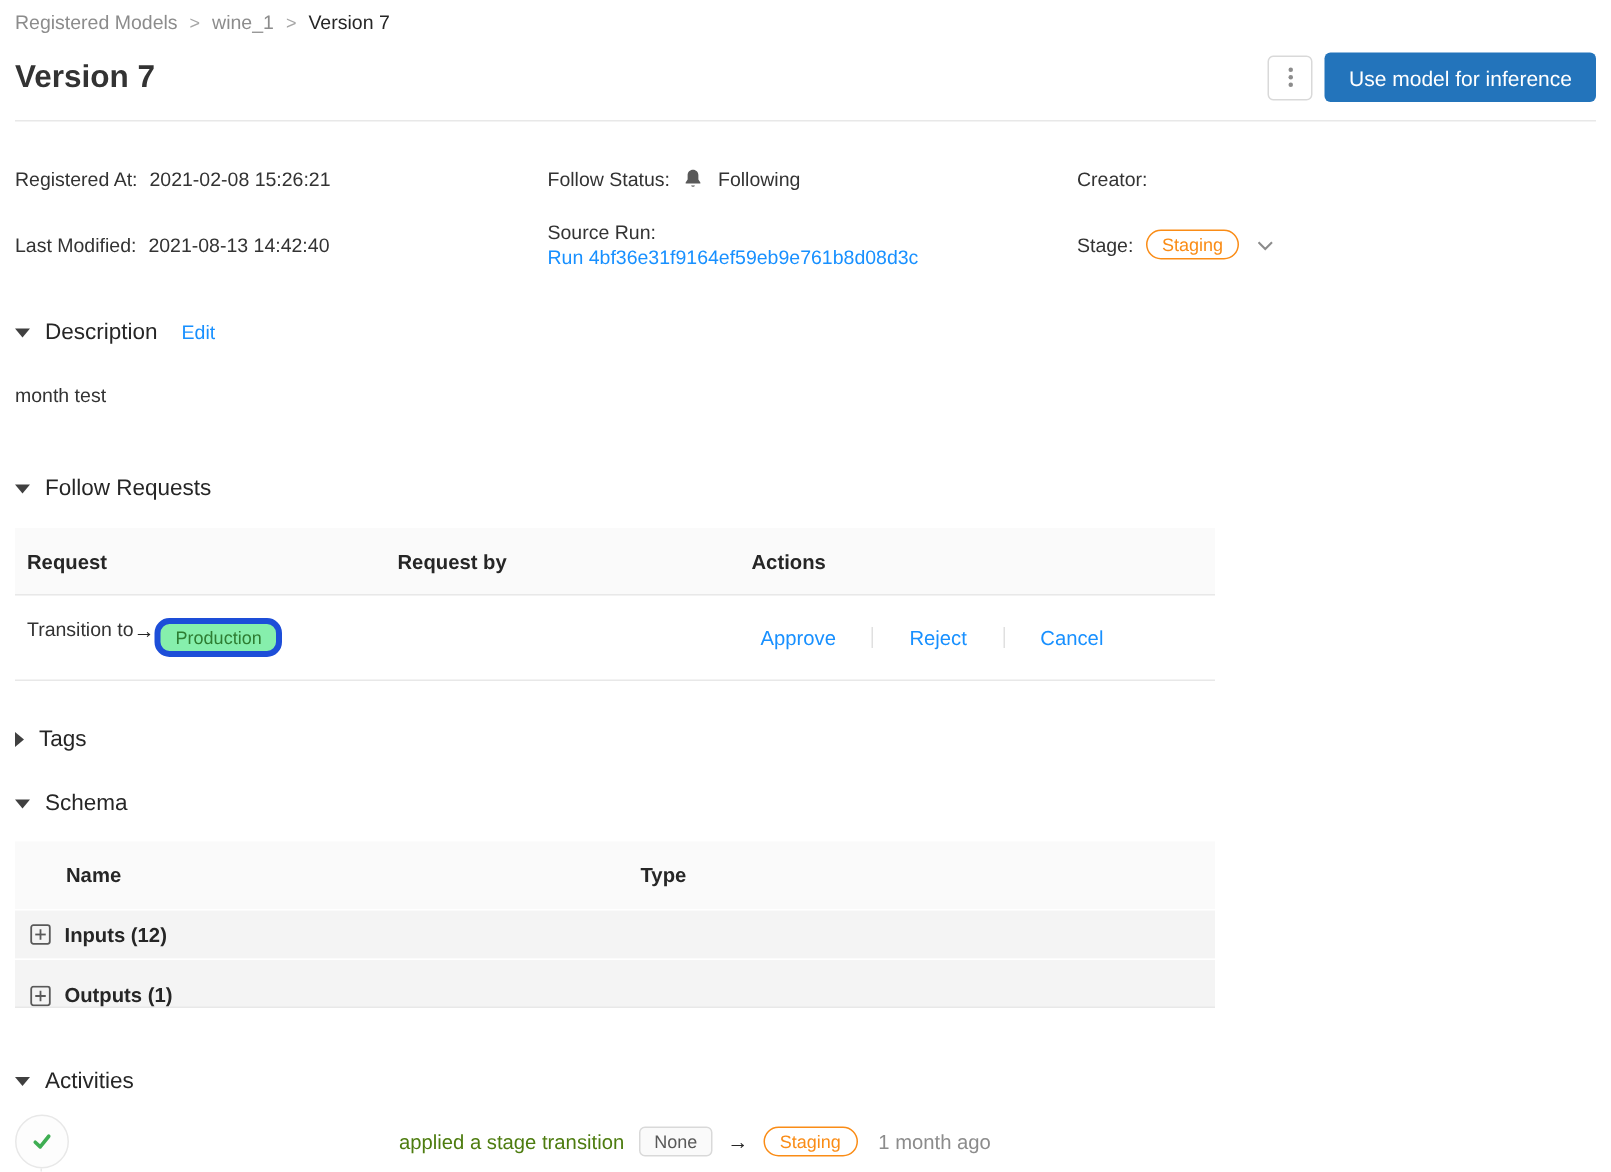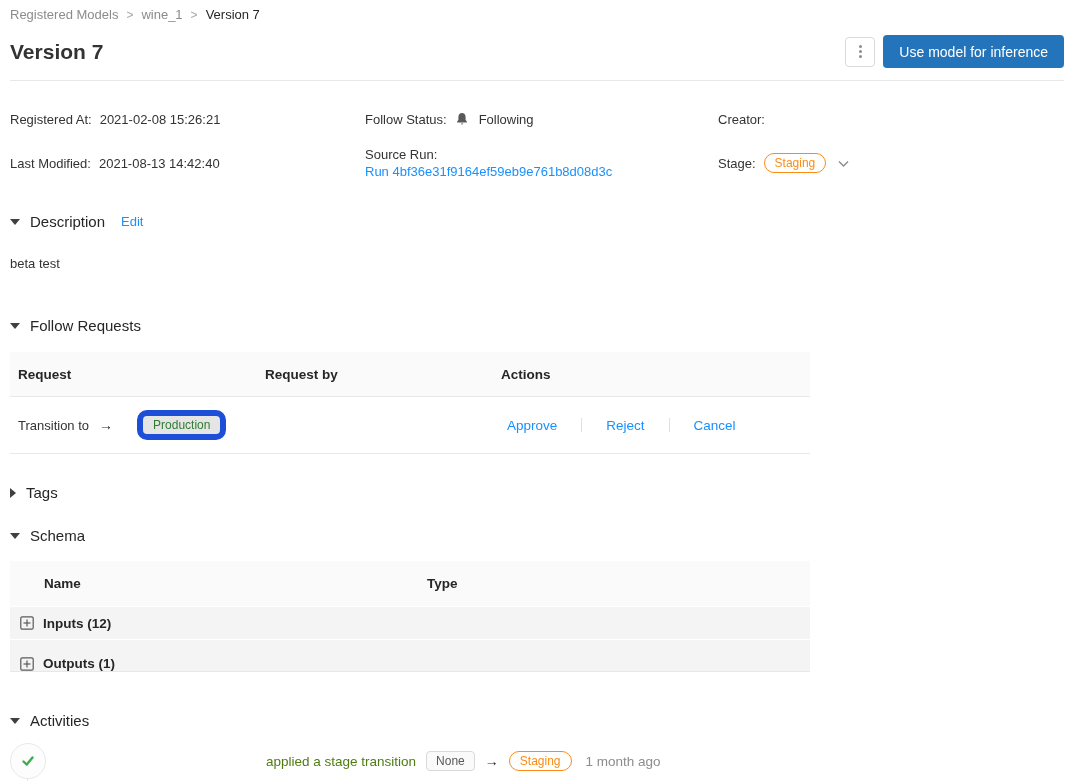--- a/index.html
+++ b/index.html
@@ -50,24 +50,24 @@
 
   
   .pending-section { margin-top:46px; }
   .table { width:800px; margin-top:18px; }
   .pr-head { display:grid; grid-template-columns:247px 236px 1fr; background:#fafafa;
              height:45px; align-items:center; border-bottom:1px solid #e8e8e8; }
   .pr-head > div { padding-left:8px; font-weight:bold; font-size:13.5px; color:#262626; }
   .pr-row { display:grid; grid-template-columns:247px 236px 1fr; height:57px; align-items:center;
             border-bottom:1px solid #e8e8e8; }
   .pr-row > div { padding-left:8px; }
-  .request-cell { display:flex; align-items:center; gap:10px; white-space:nowrap; }
+  .request-cell { display:flex; white-space:nowrap; }
   .arrow { color:#262626; font-weight:bold; font-size:14px; }
-  .prod-pill { display:inline-block; border:6px solid #1d4ed8; color:#2e7d32; border-radius:10px;
-               padding:2px 10px; font-size:12px; background:#e5e5e5;margin-left:14px; }
+  .prod-pill { display:inline-block; border:4px solid #1d4ed8; color:#2e7d32; border-radius:10px;
+               padding:2px 10px; font-size:12px; background:#86efac; }
   .actions-cell { display:flex; align-items:center; padding-left:14px !important; }
   .actions-cell .link { font-size:13.5px; }
   .action-sep { width:1px; height:14px; background:#e0e0e0; margin:0 24px; }
 
   
   .tags-section { margin-top:30px; }
   .schema-section { margin-top:26px; }
   .schema-table { width:800px; margin-top:17px; }
   .sc-head { display:grid; grid-template-columns:417px 1fr; background:#fafafa; height:45px;
              align-items:center; }
@@ -158,21 +158,21 @@
       </span>
     </div>
   </div>
 
   <div class="desc-section">
     <div class="section-header">
       <span class="caret-down"></span>
       <span>Description</span>
       <a class="link edit-link">Edit</a>
     </div>
-    <div class="desc-content">beta test</div>
+    <div class="desc-content">month test</div>
   </div>
 
   <div class="pending-section">
     <div class="section-header">
       <span class="caret-down"></span>
       <span>Follow Requests</span>
     </div>
     <div class="table">
       <div class="pr-head">
         <div>Request</div>

